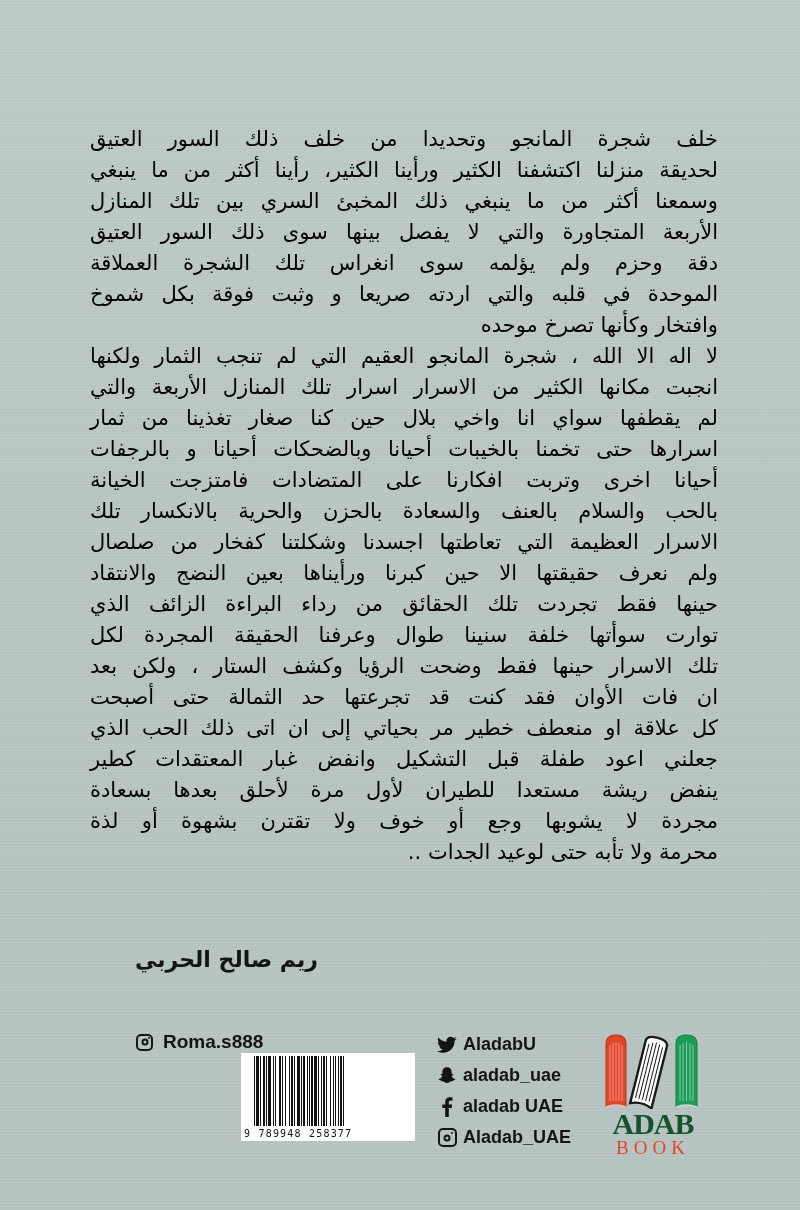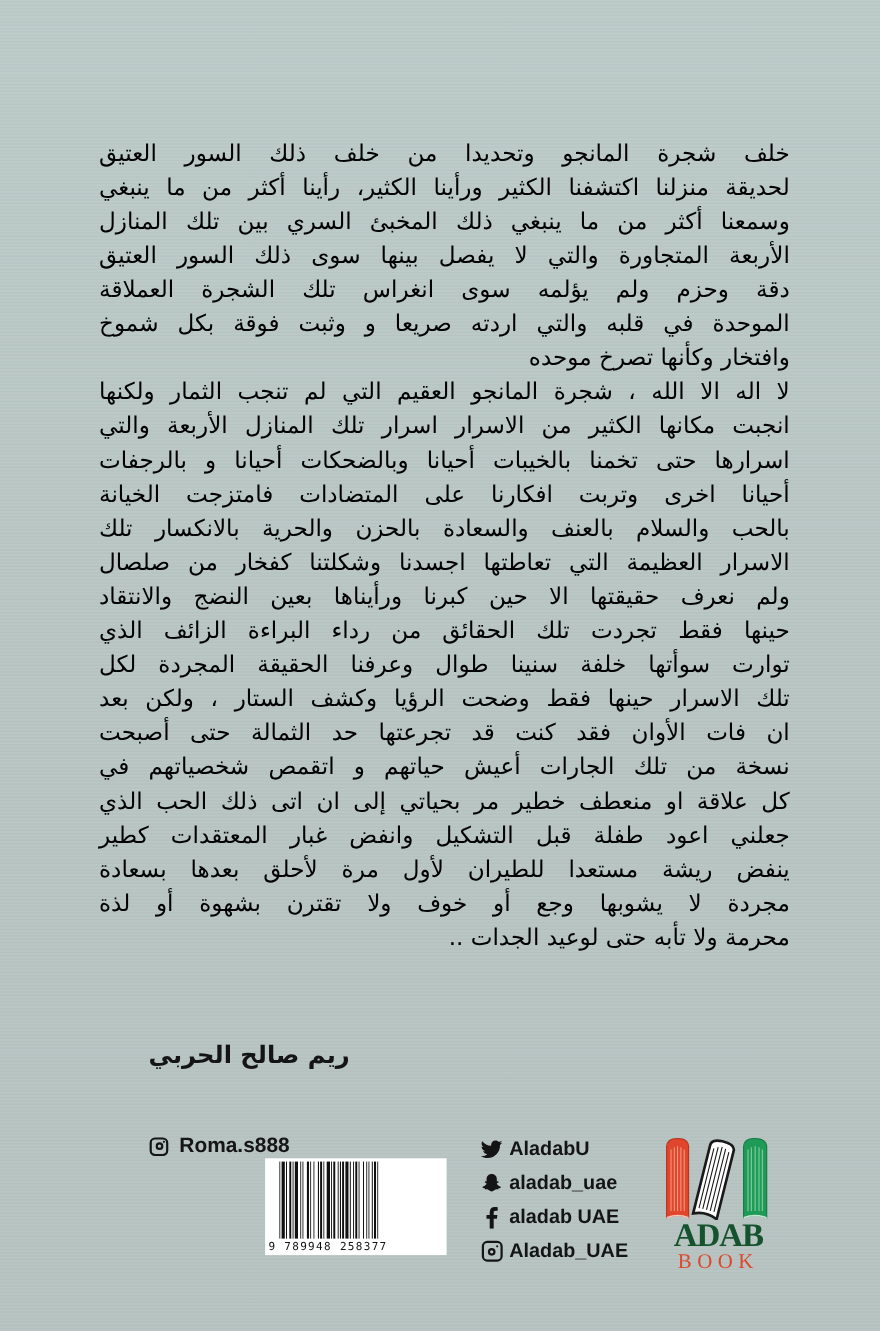--- a/index.html
+++ b/index.html
@@ -92,23 +92,24 @@
     position: absolute;
     width: 2px; height: 2px;
     background: #151515;
     border-radius: 50%;
     right: 1.5px; top: 1.5px;
   }
   .barcode {
     position: absolute;
     left: 241px;
     top: 1053px;
-    width: 165px;
+    width: 141px;
     height: 88px;
     background: #ffffff;
+    padding-left: 33px;
   }
   .barcode .bars {
     position: absolute;
     left: 13px;
     top: 3px;
     width: 122px;
     height: 70px;
     display: flex;
     align-items: stretch;
   }
@@ -198,30 +199,30 @@
 <div class="blurb">
   <span class="line">خلف شجرة المانجو وتحديدا من خلف ذلك السور العتيق</span>
   <span class="line">لحديقة منزلنا اكتشفنا الكثير ورأينا الكثير، رأينا أكثر من ما ينبغي</span>
   <span class="line">وسمعنا أكثر من ما ينبغي ذلك المخبئ السري بين تلك المنازل</span>
   <span class="line">الأربعة المتجاورة والتي لا يفصل بينها سوى ذلك السور العتيق</span>
   <span class="line">دقة وحزم ولم يؤلمه سوى انغراس تلك الشجرة العملاقة</span>
   <span class="line">الموحدة في قلبه والتي اردته صريعا و وثبت فوقة بكل شموخ</span>
   <span class="line short">وافتخار وكأنها تصرخ موحده</span>
   <span class="line">لا اله الا الله ، شجرة المانجو العقيم التي لم تنجب الثمار ولكنها</span>
   <span class="line">انجبت مكانها الكثير من الاسرار اسرار تلك المنازل الأربعة والتي</span>
+  <span class="line">لم يقطفها سواي انا واخي بلال حين كنا صغار تغذينا من ثمار</span>
   <span class="line">اسرارها حتى تخمنا بالخيبات أحيانا وبالضحكات أحيانا و بالرجفات</span>
   <span class="line">أحيانا اخرى وتربت افكارنا على المتضادات فامتزجت الخيانة</span>
   <span class="line">بالحب والسلام بالعنف والسعادة بالحزن والحرية بالانكسار تلك</span>
   <span class="line">الاسرار العظيمة التي تعاطتها اجسدنا وشكلتنا كفخار من صلصال</span>
   <span class="line">ولم نعرف حقيقتها الا حين كبرنا ورأيناها بعين النضج والانتقاد</span>
   <span class="line">حينها فقط تجردت تلك الحقائق من رداء البراءة الزائف الذي</span>
   <span class="line">توارت سوأتها خلفة سنينا طوال وعرفنا الحقيقة المجردة لكل</span>
   <span class="line">تلك الاسرار حينها فقط وضحت الرؤيا وكشف الستار ، ولكن بعد</span>
   <span class="line">ان فات الأوان فقد كنت قد تجرعتها حد الثمالة حتى أصبحت</span>
-  <span class="line">نسخة من تلك الجارات أعيش حياتهم و اتقمص شخصياتهم في</span>
   <span class="line">كل علاقة او منعطف خطير مر بحياتي إلى ان اتى ذلك الحب الذي</span>
   <span class="line">جعلني اعود طفلة قبل التشكيل وانفض غبار المعتقدات كطير</span>
   <span class="line">ينفض ريشة مستعدا للطيران لأول مرة لأحلق بعدها بسعادة</span>
   <span class="line">مجردة لا يشوبها وجع أو خوف ولا تقترن بشهوة أو لذة</span>
   <span class="line short">محرمة ولا تأبه حتى لوعيد الجدات ..</span>
 </div>
 
 <div class="author">ريم صالح الحربي</div>
 
 <div class="author-handle">

